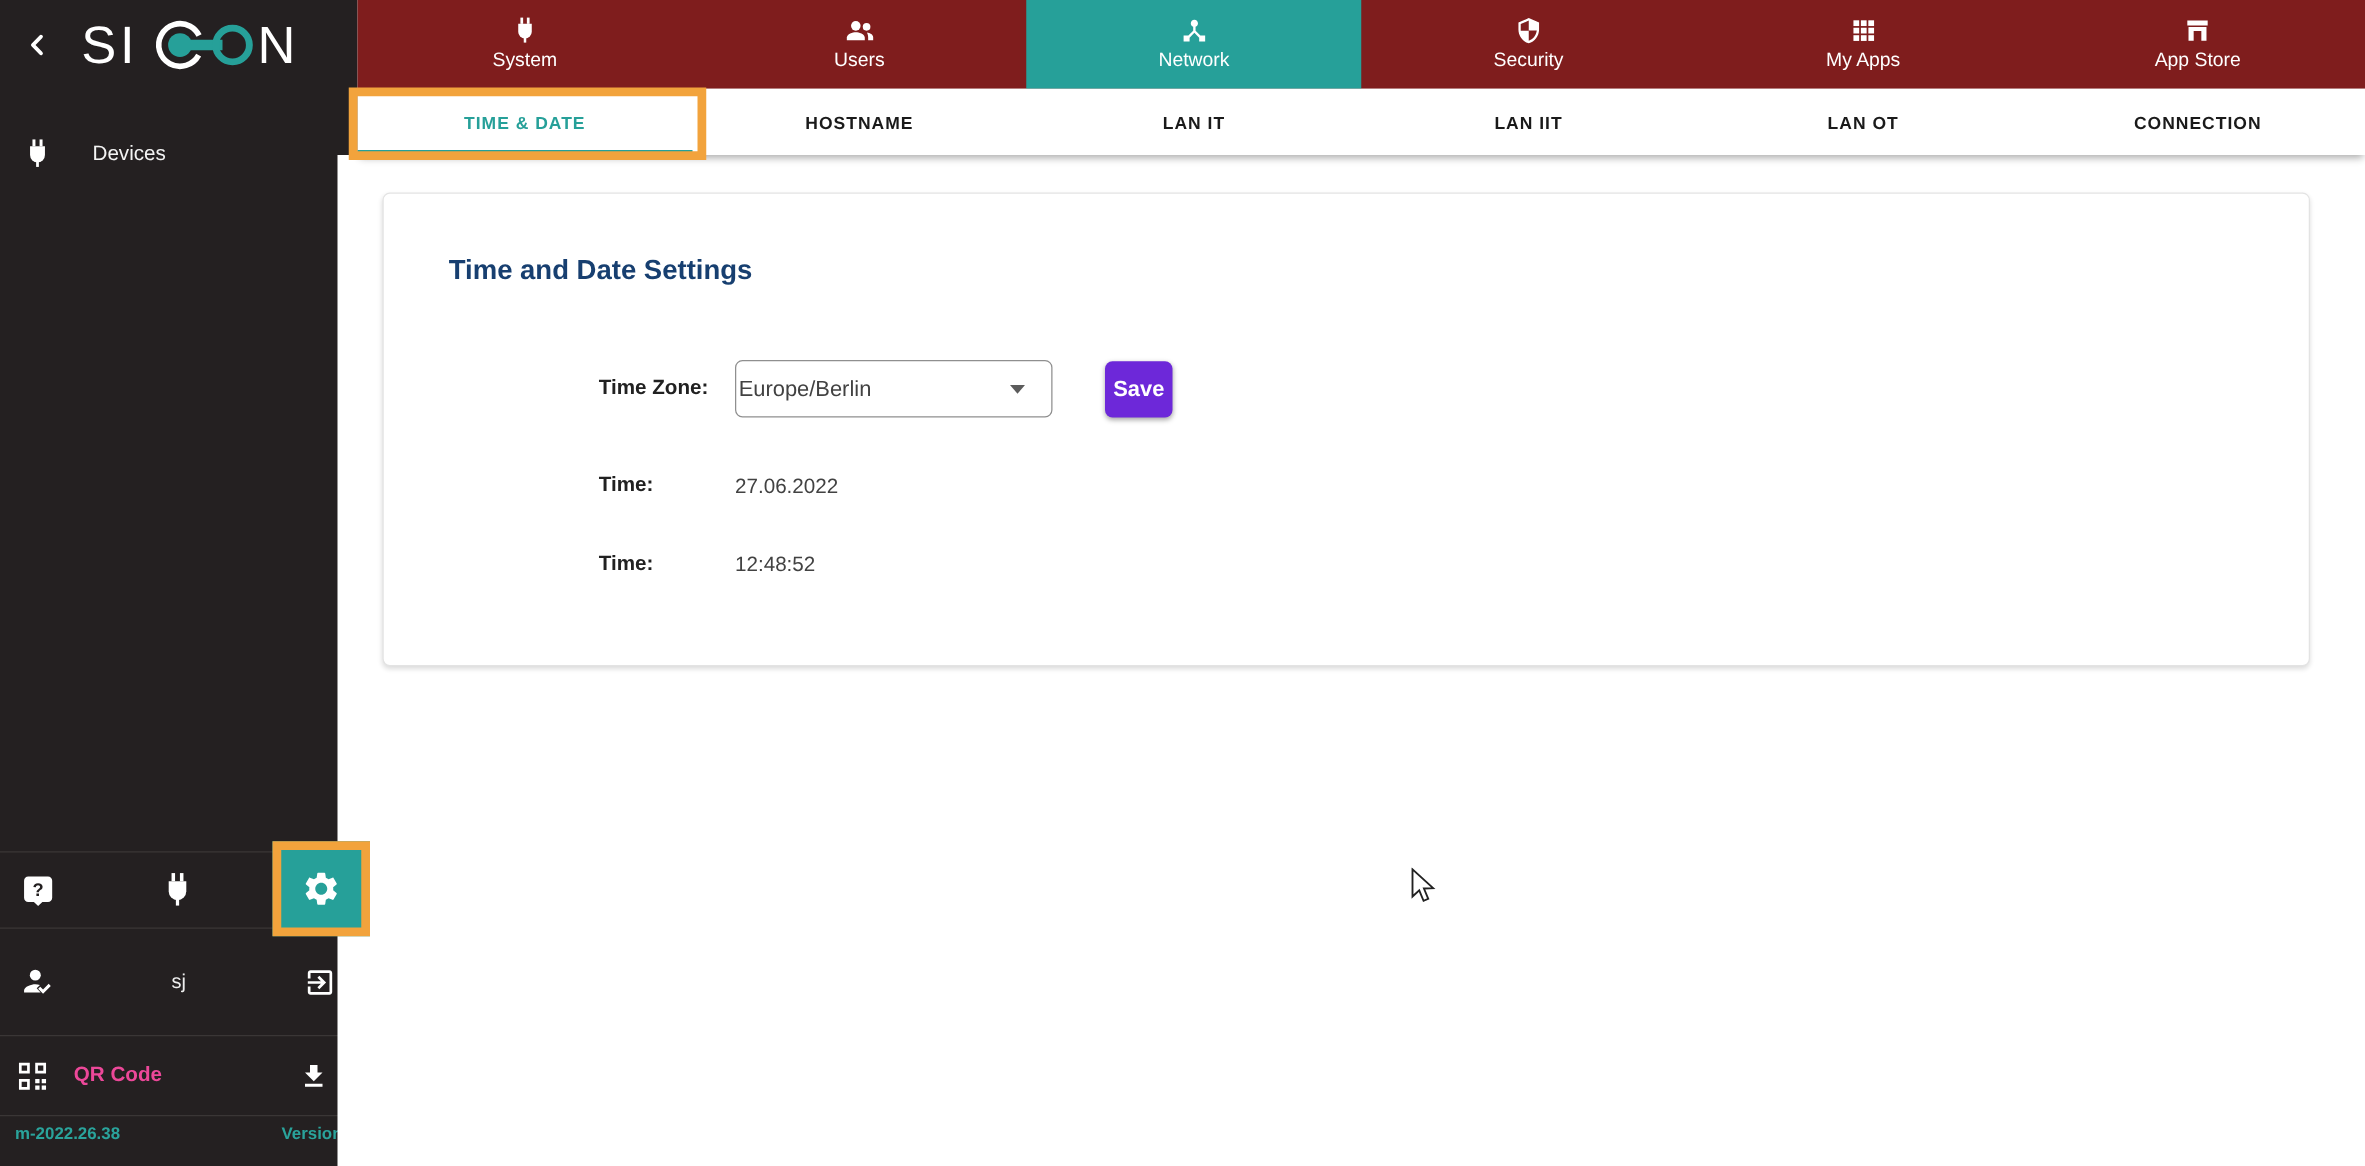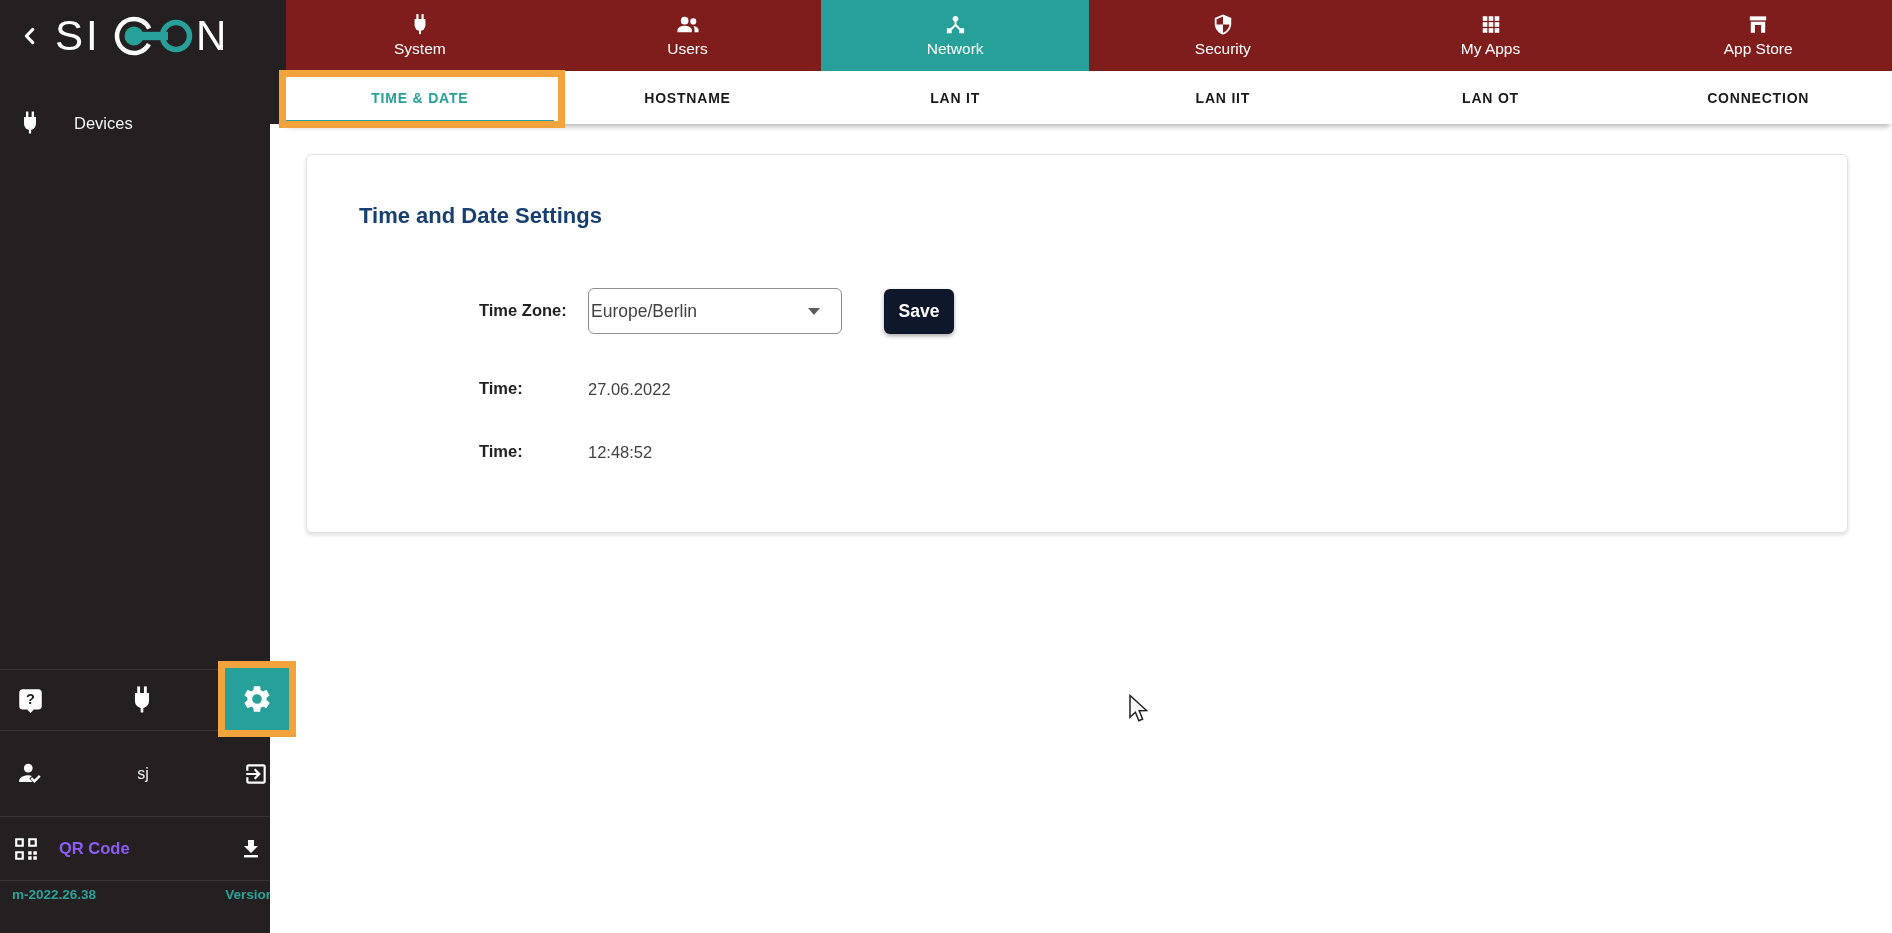--- a/index.html
+++ b/index.html
@@ -8,21 +8,21 @@
     width:1892px; height:933px; position:relative; overflow:hidden;
     background:#ffffff; font-family:"Liberation Sans", sans-serif;
   }
 
   
   .sidebar {
     position:absolute; left:0; top:0; width:286px; height:933px;
     background:#242021; color:#fff;
   }
   .sidebar-header {
-    height:71px; display:flex; align-items:center; padding:0 16px; gap:11px;
+    height:71px; display:flex; align-items:center; padding:0 16px; gap:21px;
   }
   .back-btn { width:28px; height:28px; display:flex; align-items:center; justify-content:center; cursor:pointer; }
   .logo { display:flex; align-items:center; }
   .devices-item {
     margin-top:32px; height:40px; display:flex; align-items:center;
     padding-left:19px; gap:33px; font-size:16.5px; color:#f4f4f4; cursor:pointer;
   }
   .sidebar-bottom { position:absolute; left:0; bottom:0; width:286px; }
   .util-row {
     height:60px; border-top:1px solid #3a3636; border-bottom:1px solid #3a3636;
@@ -35,25 +35,25 @@
     border:7px solid #f2a33c; background:#26a099;
     display:flex; align-items:center; justify-content:center; z-index:6; cursor:pointer;
   }
   .user-row { height:85px; display:flex; align-items:center; padding:0 17px; position:relative; }
   .username { position:absolute; left:0; width:286px; text-align:center; font-size:16px; color:#eee; }
   .logout-btn { margin-left:auto; }
   .qr-row {
     height:63px; border-top:1px solid #3a3636; border-bottom:1px solid #3a3636;
     display:flex; align-items:center; padding:0 13px;
   }
-  .qr-label { margin-left:20px; font-weight:bold; font-size:16.5px; color:#8b5cf6; }
+  .qr-label { margin-left:20px; font-weight:bold; font-size:16.5px; color:#ec4899; }
   .download-btn { margin-left:auto; margin-right:10px; }
   .version-row {
     height:34px; display:flex; align-items:flex-start; justify-content:space-between;
-    padding:6px 12px 12px 12px; color:#2aa39b; font-weight:bold; font-size:13.5px;
+    padding:6px 12px 0 12px; color:#2aa39b; font-weight:bold; font-size:13.5px;
   }
 
   
   .topnav {
     position:absolute; left:286px; top:0; width:1606px; height:71px;
     background:#7f1d1d; display:flex;
   }
   .nav-btn {
     flex:1; display:flex; flex-direction:column; align-items:center; justify-content:center;
     gap:4px; color:#fff; cursor:pointer;
@@ -99,22 +99,22 @@
     border:1.5px solid #8f8f8f; border-radius:6px; background:#fff;
     display:flex; align-items:center; padding-left:2px; cursor:pointer;
   }
   .dropdown-value { font-size:17.5px; color:#424242; }
   .dropdown-arrow {
     position:absolute; right:21px; top:19px; width:0; height:0;
     border-left:6.5px solid transparent; border-right:6.5px solid transparent;
     border-top:7.5px solid #5c5c5c;
   }
   .save-btn {
-    position:absolute; left:577px; top:134px; width:70px; height:45px;
-    background:#0f172a; border-radius:6px; box-shadow:0 2px 4px rgba(0,0,0,0.35);
+    position:absolute; left:577px; top:134px; width:54px; height:45px;
+    background:#6d28d9; border-radius:6px; box-shadow:0 2px 4px rgba(0,0,0,0.35);
     color:#fff; font-weight:bold; font-size:17.5px;
     display:flex; align-items:center; justify-content:center; cursor:pointer;
   }
   .lbl-date { top:224px; }  .val-date { top:225px; }
   .lbl-time { top:287px; }  .val-time { top:288px; }
 
   .cursor { position:absolute; left:1128px; top:694px; z-index:20; pointer-events:none; }
 
   svg { display:block; }
 </style>

